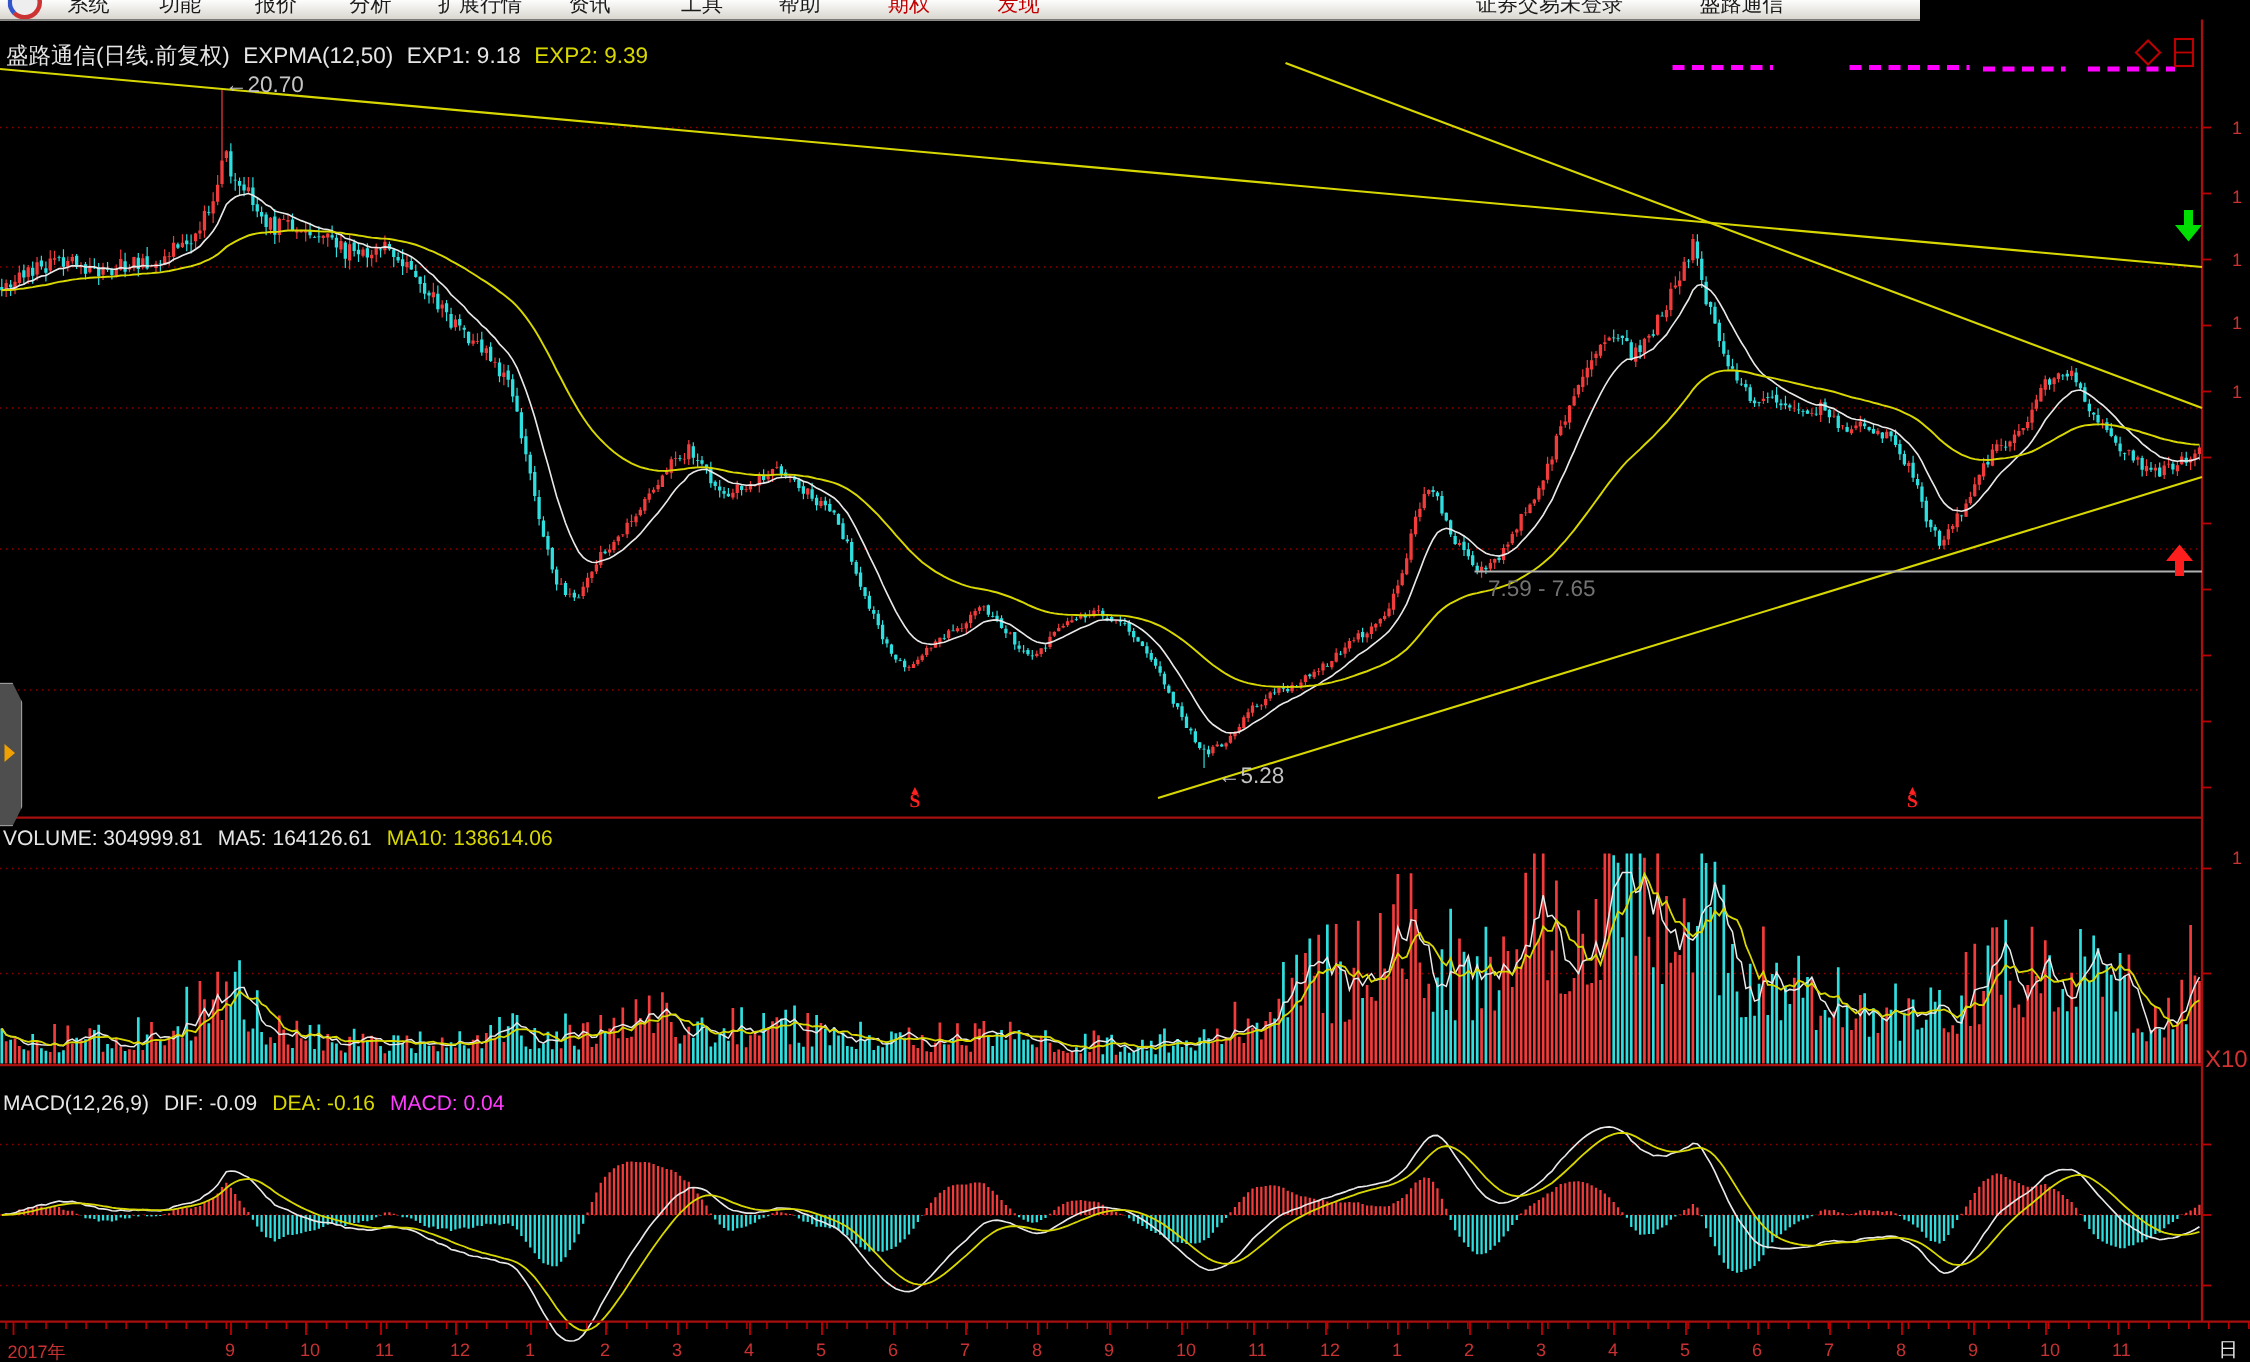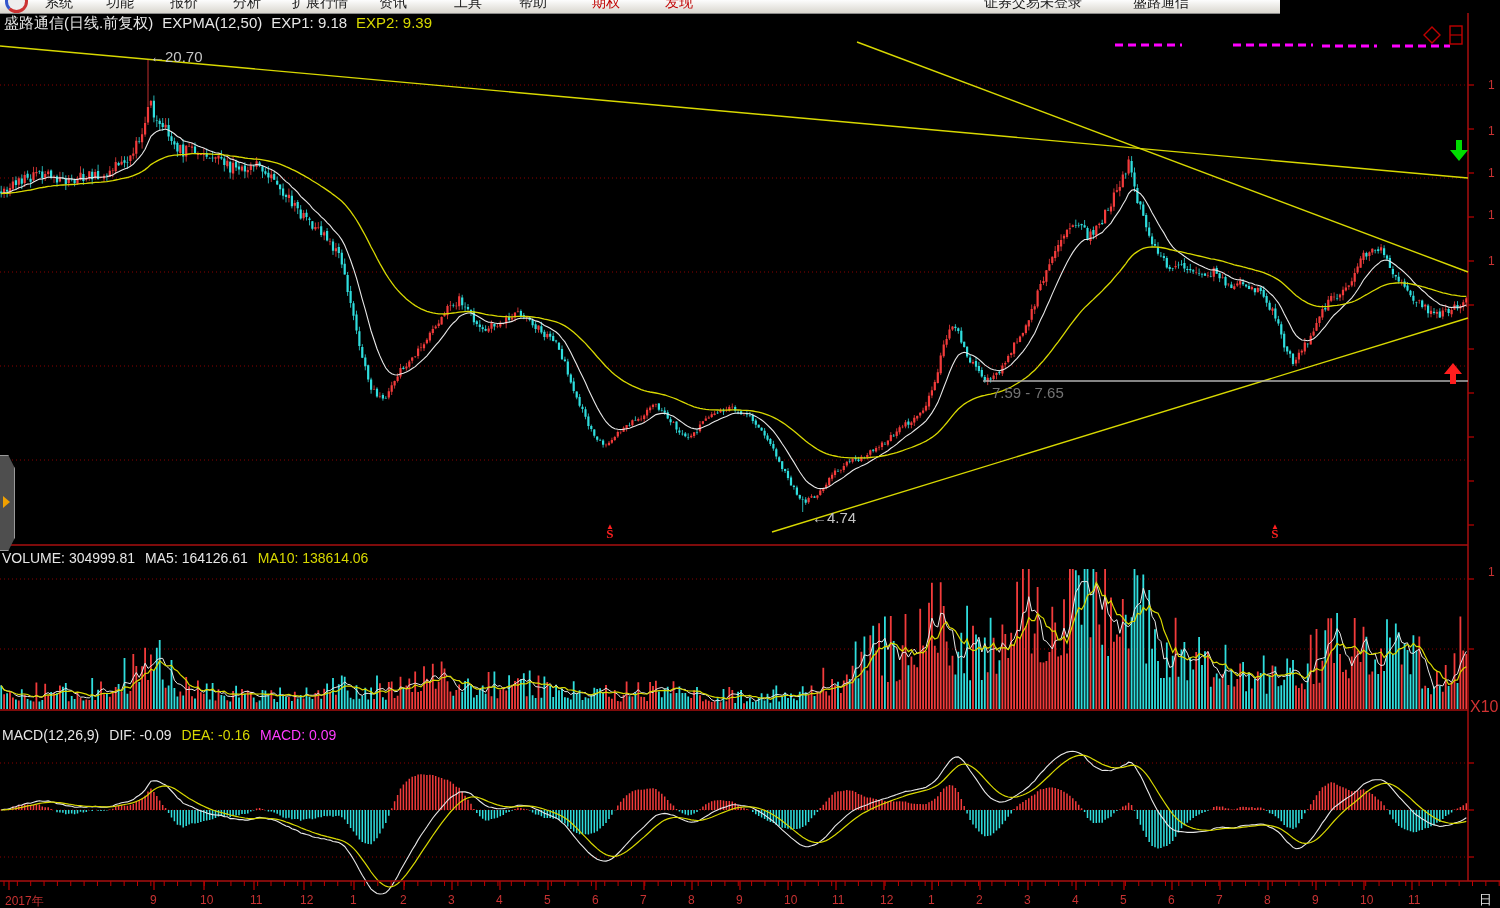--- a/index.html
+++ b/index.html
@@ -8,21 +8,21 @@
   
   #menubar{position:absolute;left:0;top:0;width:1280px;height:13px;overflow:hidden;
            background:linear-gradient(#fdfdfd,#d9d6ce);border-bottom:1px solid #8a8a8a;}
   .menu-item{position:absolute;top:-8px;font-size:14px;color:#1a1a1a;line-height:20px;white-space:nowrap;}
   .menu-item.red{color:#c00000;}
   #logo{position:absolute;left:5px;top:-10px;width:17px;height:17px;border-radius:50%;
         border:3px solid #c33;border-left-color:#35c;background:#eee;}
   
   .lbl{position:absolute;white-space:nowrap;}
   .c-white{color:#e6e6e6}.c-yellow{color:#d8d800}.c-magenta{color:#ff3cff}
-  #main-title{left:4px;top:14px;font-size:15px;}
+  #main-title{left:4px;top:28px;font-size:15px;}
   #main-title span{margin-right:9px;}
   #vol-header{left:2px;top:550px;font-size:14px;}
   #vol-header span{margin-right:10px;}
   #macd-header{left:2px;top:727px;font-size:14px;}
   #macd-header span{margin-right:10px;}
   .axis-lbl{font-size:12px;color:#c83232;}
   .date-lbl{font-size:12px;color:#c83232;top:893px;}
   .annot-lbl{font-size:15px;color:#c4c4c4;}
   .s-marker{display:flex;flex-direction:column;align-items:center;color:#ff2020;
             font-weight:bold;line-height:7px;cursor:pointer;}
@@ -286,21 +286,21 @@
     </svg>
 
   <div id="labels">
     <div class="lbl" id="main-title">
       <span class="c-white">盛路通信(日线.前复权)</span><span class="c-white">EXPMA(12,50)</span><span class="c-white">EXP1: 9.18</span><span class="c-yellow">EXP2: 9.39</span>
     </div>
     <div class="lbl" id="vol-header">
       <span class="c-white">VOLUME: 304999.81</span><span class="c-white">MA5: 164126.61</span><span class="c-yellow">MA10: 138614.06</span>
     </div>
     <div class="lbl" id="macd-header">
-      <span class="c-white">MACD(12,26,9)</span><span class="c-white">DIF: -0.09</span><span class="c-yellow">DEA: -0.16</span><span class="c-magenta">MACD: 0.09</span>
+      <span class="c-white">MACD(12,26,9)</span><span class="c-white">DIF: -0.09</span><span class="c-yellow">DEA: -0.16</span><span class="c-magenta">MACD: 0.04</span>
     </div>
     <div id="sidebar-handle">
       <span class="tri"></span>
     </div>
     <div class="lbl" id="period-label">日</div>
     <div class="lbl" id="vol-unit">X10</div>
 
   <div class="lbl axis-lbl" style="left: 1488px; top: 78px;">1</div>
       <div class="lbl axis-lbl" style="left: 1488px; top: 124px;">1</div>
       <div class="lbl axis-lbl" style="left: 1488px; top: 166px;">1</div>
@@ -329,21 +329,21 @@
       <div class="lbl date-lbl" style="left: 1024px; top: 893px;">3</div>
       <div class="lbl date-lbl" style="left: 1072px; top: 893px;">4</div>
       <div class="lbl date-lbl" style="left: 1120px; top: 893px;">5</div>
       <div class="lbl date-lbl" style="left: 1168px; top: 893px;">6</div>
       <div class="lbl date-lbl" style="left: 1216px; top: 893px;">7</div>
       <div class="lbl date-lbl" style="left: 1264px; top: 893px;">8</div>
       <div class="lbl date-lbl" style="left: 1312px; top: 893px;">9</div>
       <div class="lbl date-lbl" style="left: 1360px; top: 893px;">10</div>
       <div class="lbl date-lbl" style="left: 1408px; top: 893px;">11</div>
       <div class="lbl annot-lbl" style="left: 150px; top: 48px;">←20.70</div>
-      <div class="lbl annot-lbl" style="left: 812px; top: 509px;">←4.74</div>
+      <div class="lbl annot-lbl" style="left: 812px; top: 509px;">←5.28</div>
       <div class="lbl annot-lbl" style="left: 992px; top: 384px; color: #737373;">7.59 - 7.65</div>
       <div class="lbl s-marker" style="left: 606px; top: 523px;">
         <span class="tri">▲</span>
         <span class="sch">S</span>
       </div>
       <div class="lbl s-marker" style="left: 1271px; top: 523px;">
         <span class="tri">▲</span>
         <span class="sch">S</span>
       </div>
     </div>

